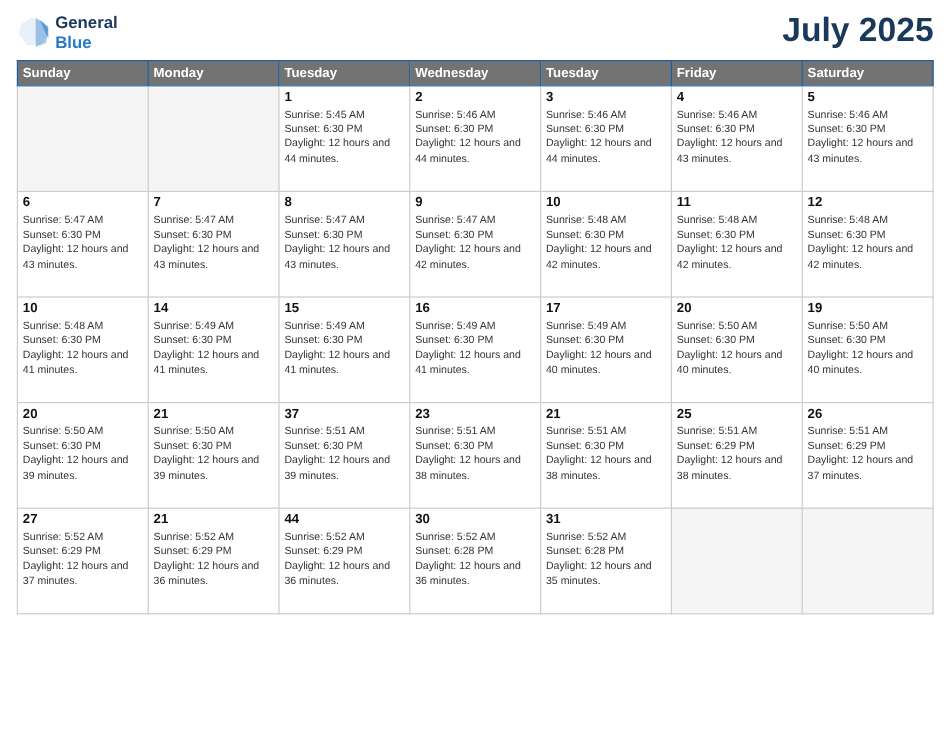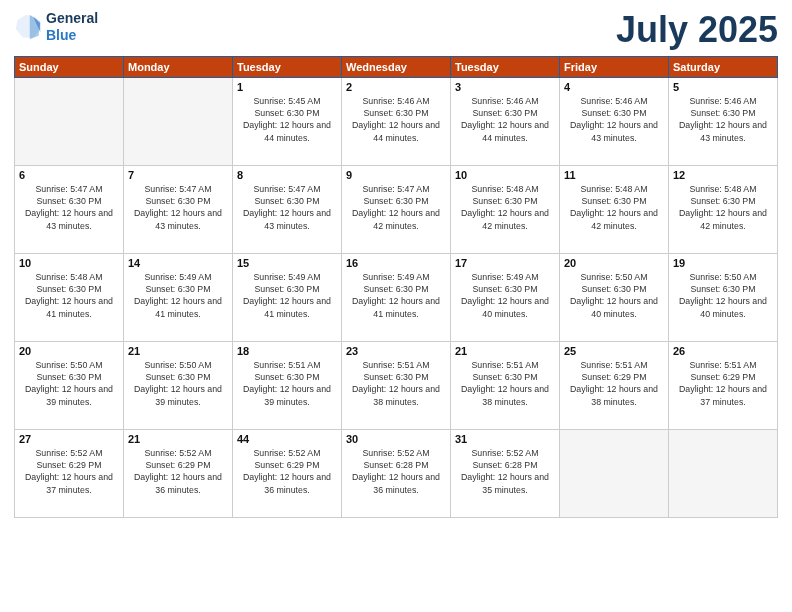--- a/index.html
+++ b/index.html
@@ -36,39 +36,39 @@
     }
     .logo-blue { color: #2979c5; }
     .logo-icon {
       width: 28px;
       height: 28px;
     }
     .title-block {
       text-align: right;
     }
     .month-title {
-      font-size: 36px;
+      font-size: 28px;
       font-weight: bold;
       color: #1a3a5c;
       line-height: 1.1;
       margin-left: 40px;
     }
     .location {
       font-size: 13px;
       color: #333;
     }
     .calendar {
       flex: 1;
       border: 1px solid #ccc;
       border-collapse: collapse;
       width: 100%;
       table-layout: fixed;
     }
     .calendar th {
-      background: #c2410c;
+      background: #737373;
       color: #fff;
       font-size: 11px;
       font-weight: bold;
       padding: 4px 4px;
       text-align: left;
       border: 1px solid #1a5fa0;
     }
     .calendar td {
       border: 1px solid #ccc;
       vertical-align: top;
@@ -84,21 +84,20 @@
     .day-num {
       font-size: 11px;
       font-weight: bold;
       margin-bottom: 2px;
       color: #111;
     }
     .day-info {
       font-size: 8.8px;
       line-height: 1.4;
       color: #333;
-      text-align: center;
     }
   </style>
 </head>
 <body>
 
 <div class="page">
   <div class="header">
     <div class="logo">
       <svg class="logo-icon" viewBox="0 0 32 32">
     <rect width="32" height="32" fill="none"></rect>
@@ -261,21 +260,21 @@
 Sunset: 6:30 PM
 Daylight: 12 hours and 39 minutes.</div>
           </td>
           <td>
             <div class="day-num">21</div>
             <div class="day-info" style="white-space: pre-line;">Sunrise: 5:50 AM
 Sunset: 6:30 PM
 Daylight: 12 hours and 39 minutes.</div>
           </td>
           <td>
-            <div class="day-num">18</div>
+            <div class="day-num">37</div>
             <div class="day-info" style="white-space: pre-line;">Sunrise: 5:51 AM
 Sunset: 6:30 PM
 Daylight: 12 hours and 39 minutes.</div>
           </td>
           <td>
             <div class="day-num">23</div>
             <div class="day-info" style="white-space: pre-line;">Sunrise: 5:51 AM
 Sunset: 6:30 PM
 Daylight: 12 hours and 38 minutes.</div>
           </td>

